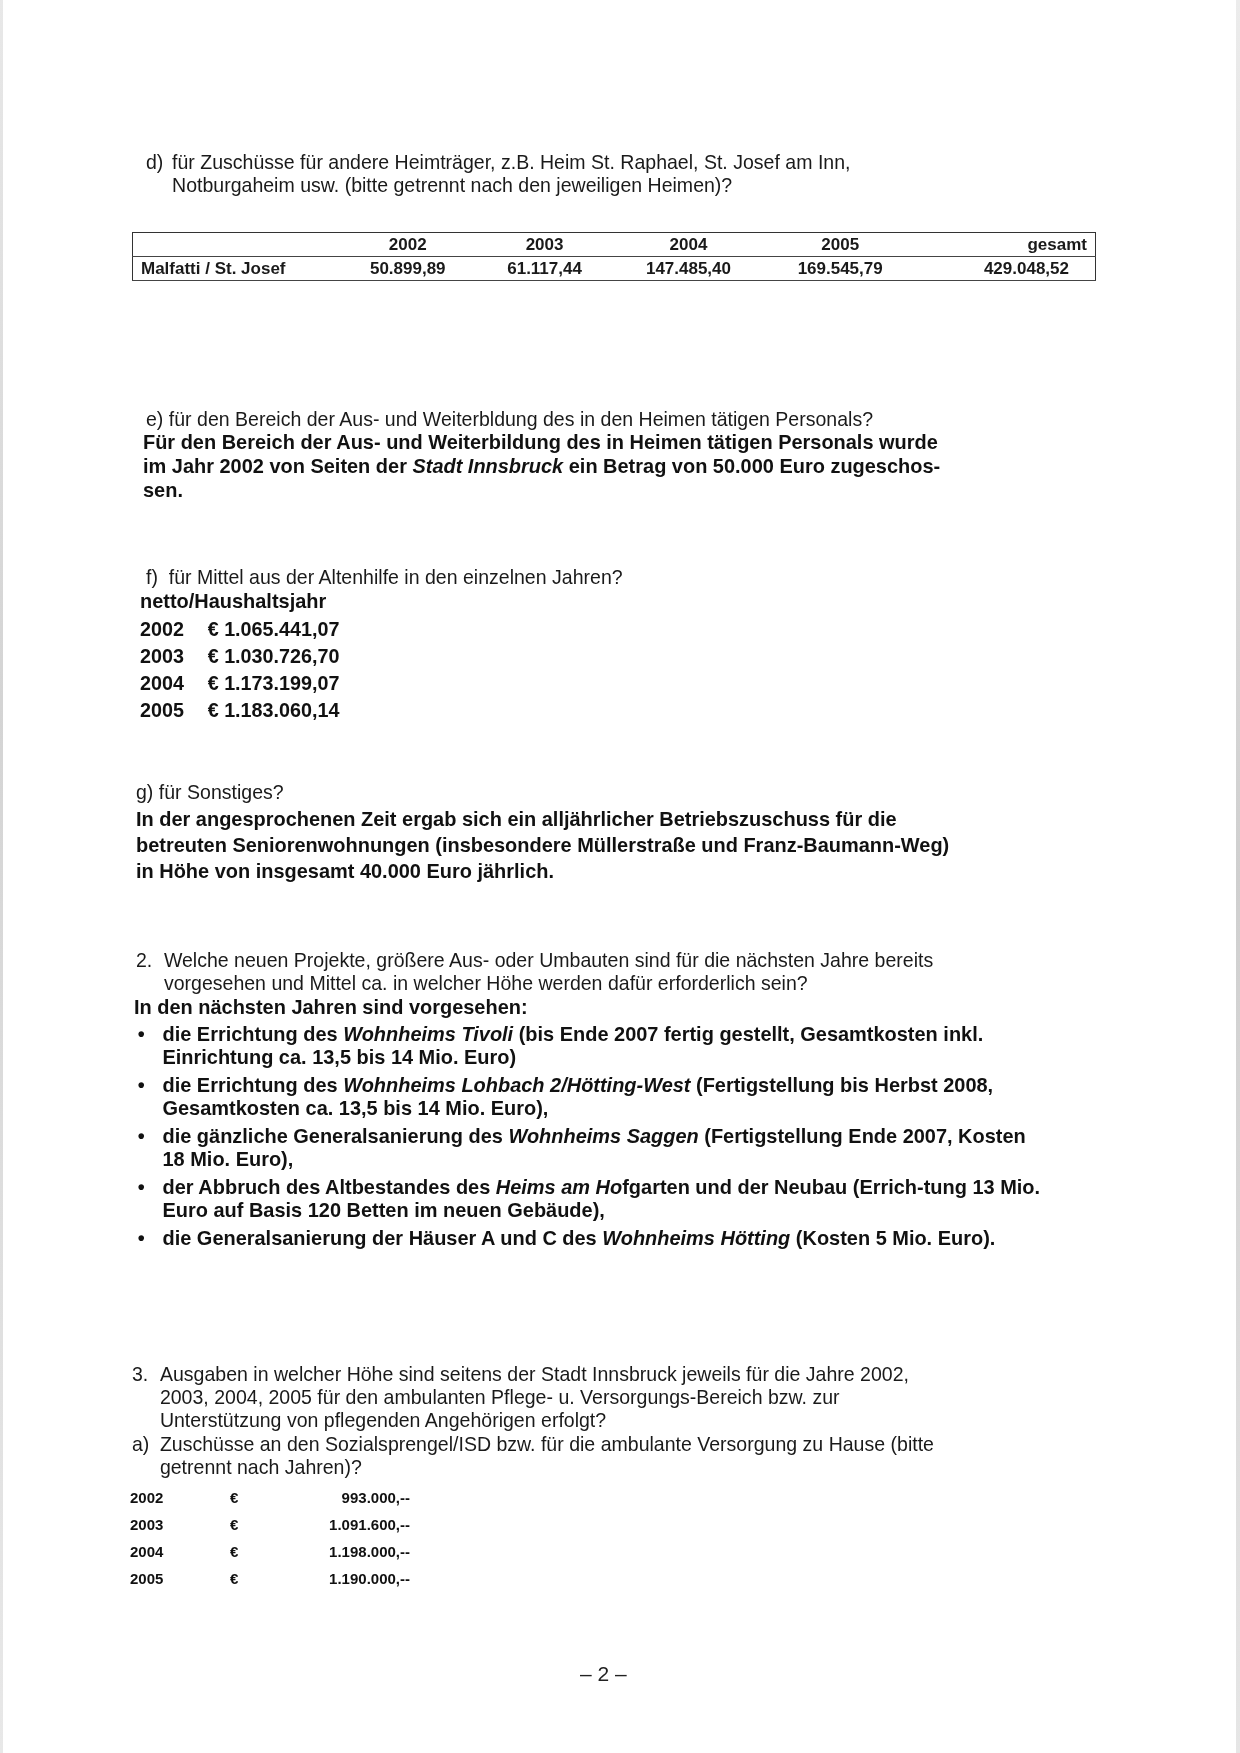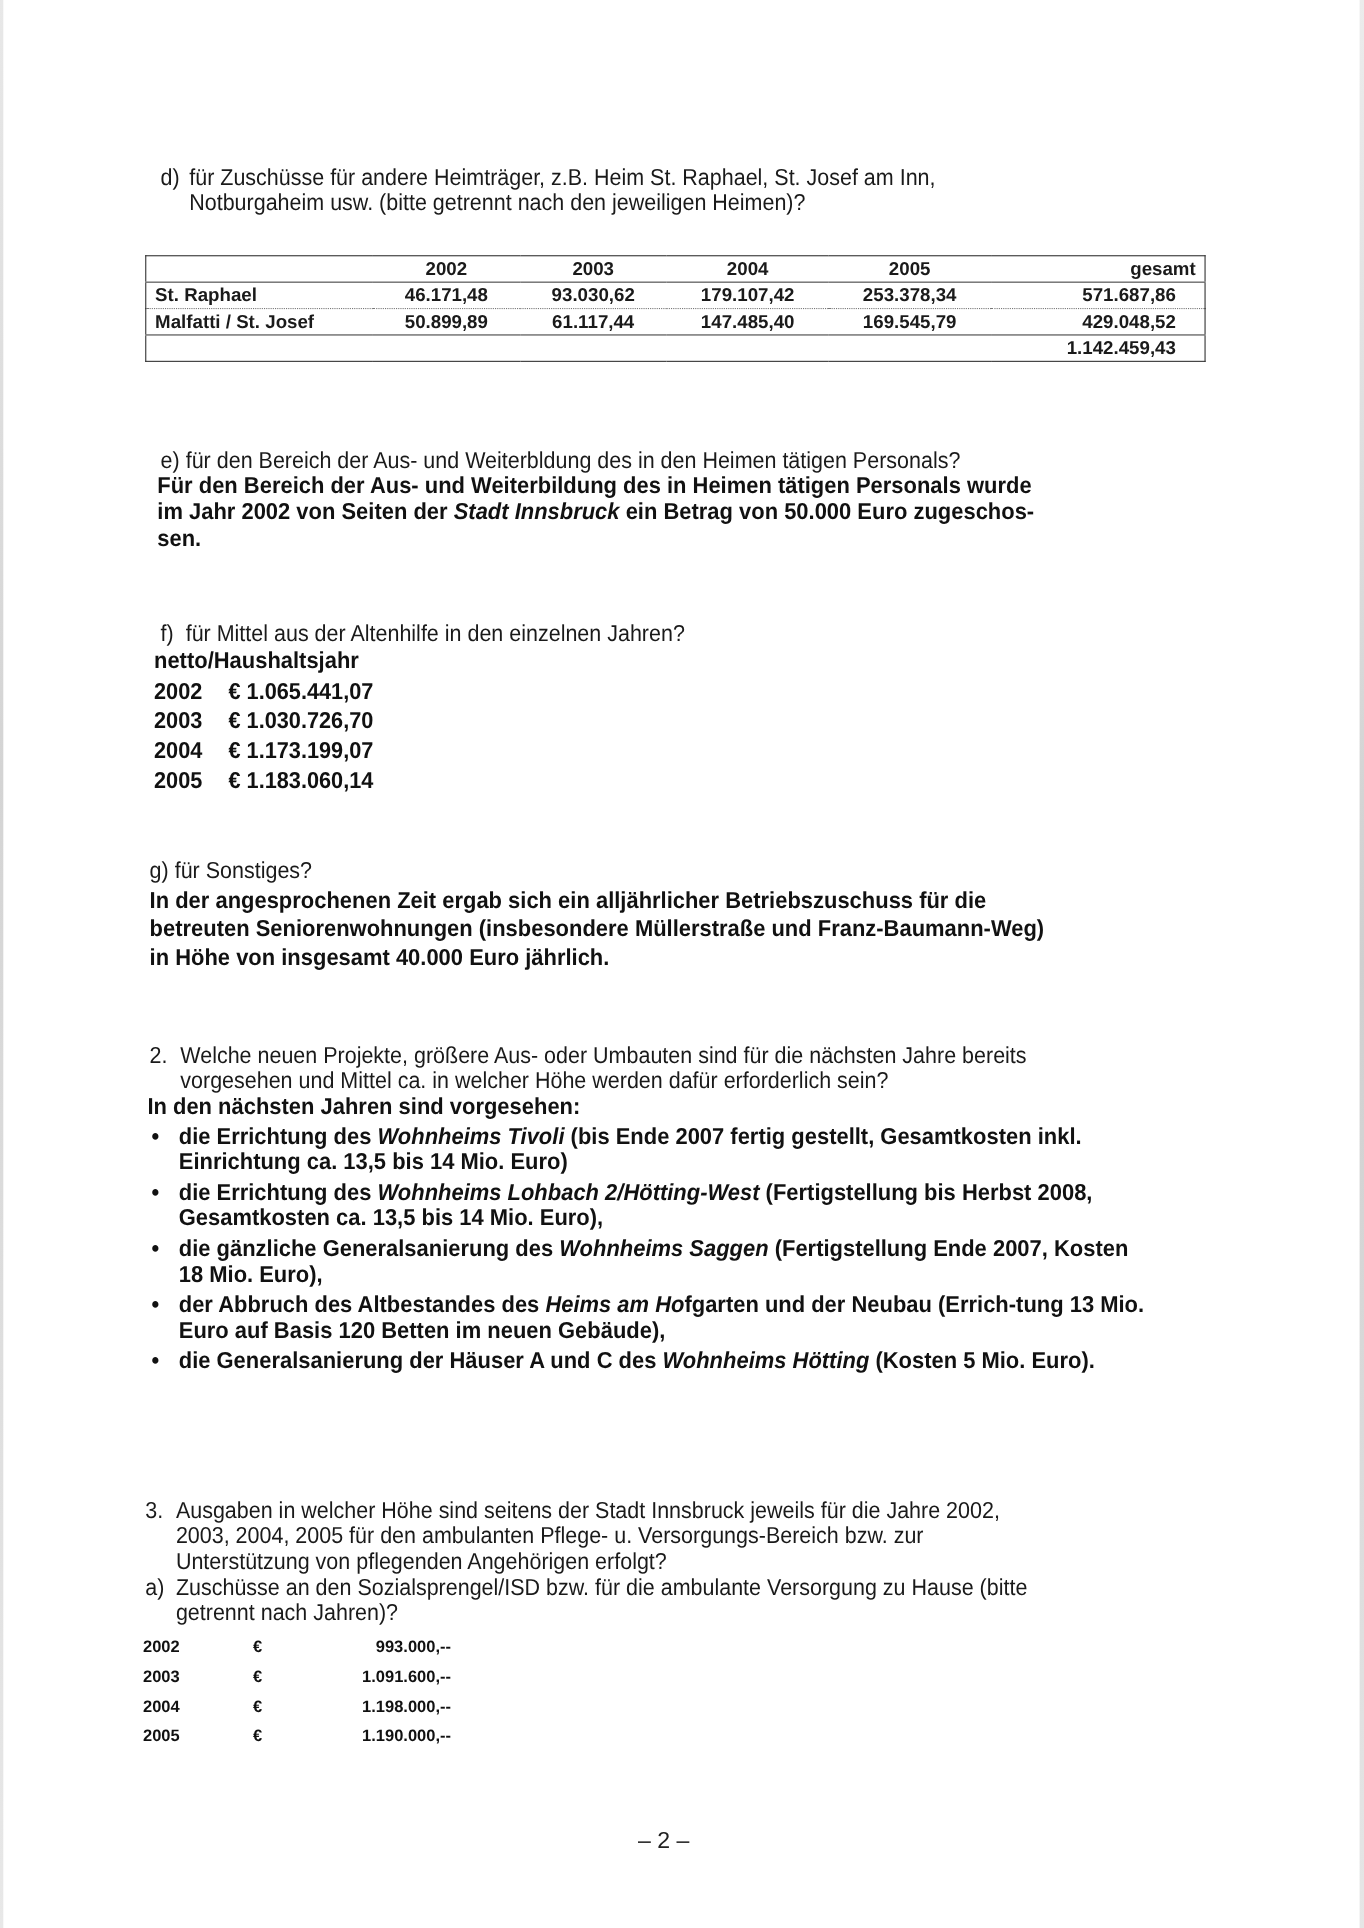--- a/index.html
+++ b/index.html
@@ -71,39 +71,27 @@
 <table class="tbl">
   <tbody>
       <tr class="hdr">
     <td class="name"></td>
     <td class="num">2002</td>
     <td class="num">2003</td>
     <td class="num">2004</td>
     <td class="num">2005</td>
     <td class="tot" style="text-align:right; padding-right:8px;">gesamt</td>
   </tr>
-  <tr class="row">
-    <td class="name">St. Raphael</td>
-    <td class="num">46.171,48</td>
-    <td class="num">93.030,62</td>
-    <td class="num">179.107,42</td>
-    <td class="num">253.378,34</td>
-    <td class="tot">571.687,86</td>
-  </tr>
   <tr class="row last">
     <td class="name">Malfatti / St. Josef</td>
     <td class="num">50.899,89</td>
     <td class="num">61.117,44</td>
     <td class="num">147.485,40</td>
     <td class="num">169.545,79</td>
     <td class="tot">429.048,52</td>
-  </tr>
-  <tr>
-    <td colspan="5"></td>
-    <td class="tot">1.142.459,43</td>
   </tr>
 </tbody>
   </table>
 
 <div class="abs q" style="left:146px; top:407px; width:980px;">
   <span>e)</span>
   <span>für den Bereich der Aus- und Weiterbldung des in den Heimen tätigen Personals?</span>
 </div>
 <div class="abs ans" style="left:143px; top:430px; width:980px;">
   <div>Für den Bereich der Aus- und Weiterbildung des in Heimen tätigen Personals wurde</div>

